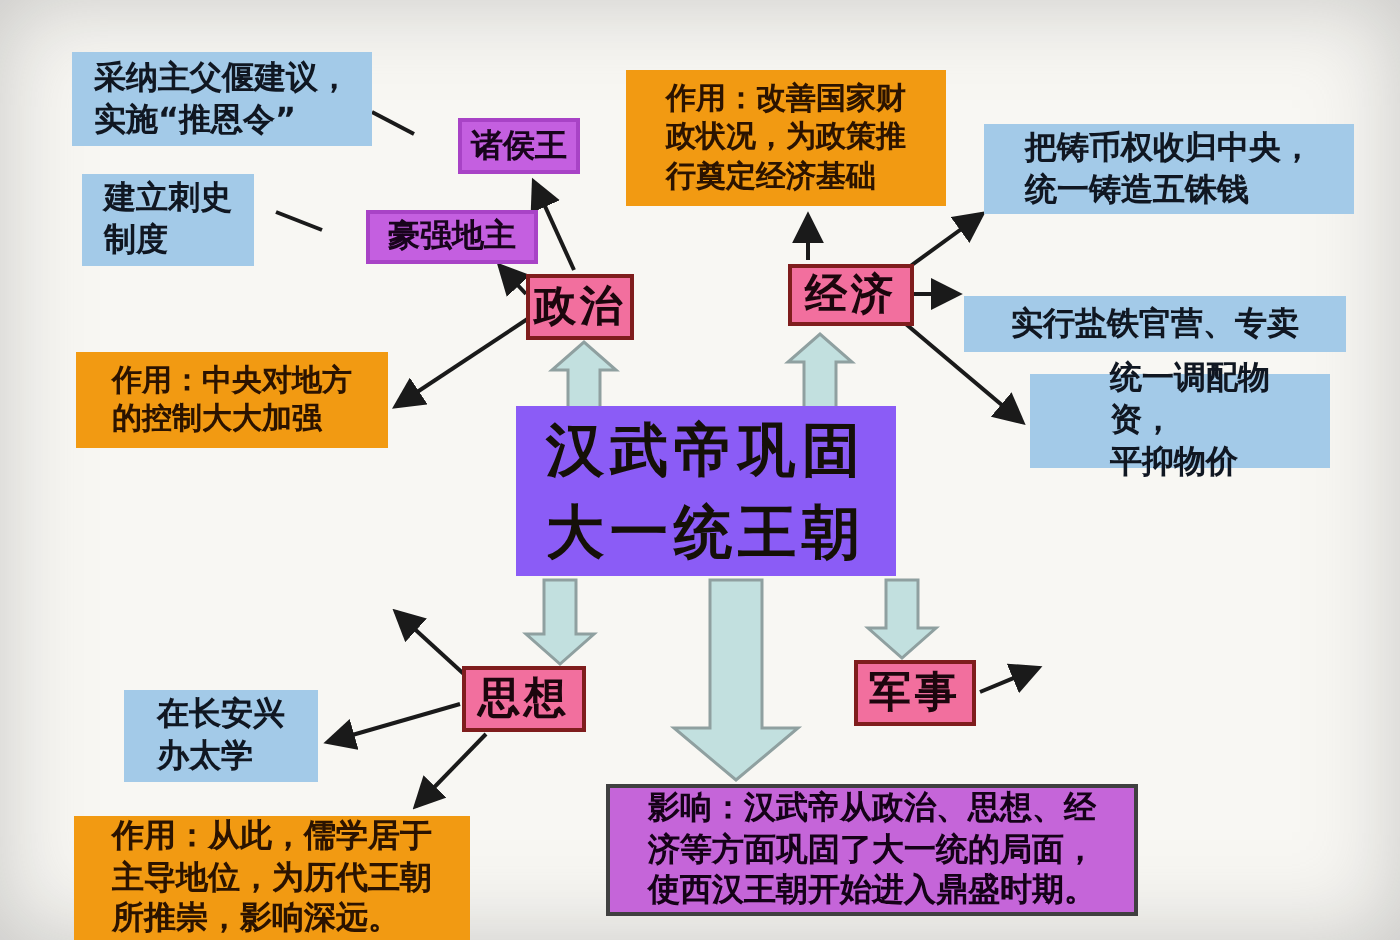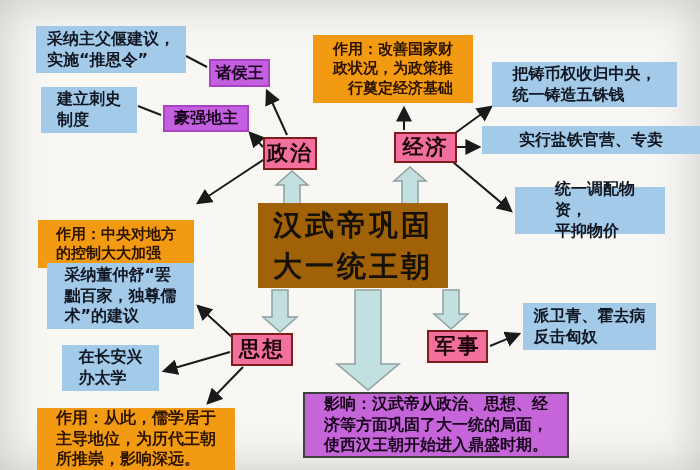--- a/index.html
+++ b/index.html
@@ -20,24 +20,24 @@
     box-sizing:border-box;
     white-space:pre-line;
     font-weight:bold;
     color:#14100a;
     display:flex;align-items:center;justify-content:center;
     text-align:left;
     z-index:2;
     line-height:1.3;
   }
   .blue{background:#a3cae8;color:#101722;}
-  .purple{background:#c45fe0;border:2px solid #a843c6;color:#18041c;}
+  .purple{background:#c45fe0;border:2px solid #a843c6;color:#18041c;margin-left:20px;}
   .pink{background:#f26f9e;border:2px solid #7f1d1d;color:#1c060d;}
   .orange{background:#f29a12;color:#2b1300;}
-  .yellow{background:#a16207;color:#151008;text-align:center;}
+  .yellow{background:#8b5cf6;color:#151008;text-align:center;}
   .orchid{background:#c565d9;border:2px solid #404040;color:#150218;}
   .fs16{font-size:16px;}
   .fs15{font-size:15px;}
   .branch{font-size:21px;letter-spacing:2px;}
   .title{font-size:29px;line-height:1.38;letter-spacing:3px;}
 </style>
 </head>
 <body>
 
 <div class="canvas">
@@ -72,62 +72,57 @@
       <line x1="243" y1="367" x2="208" y2="403" marker-end="url(#ah)"></line>
       <line x1="490" y1="346" x2="519" y2="334" marker-end="url(#ah)"></line>
     </g>
   </svg>
 
   <div class="node blue fs16" style="left:36px;top:26px;width:150px;height:47px;">采纳主父偃建议，
 实施“推恩令”</div>
 
   <div class="node purple fs16" style="left:209px;top:59px;width:61px;height:28px;">诸侯王</div>
 
-  <div class="node blue fs16" style="left:41px;top:87px;width:96px;height:46px;">建立刺史
+  <div class="node blue fs16" style="left:41px;top:87px;width:86px;height:46px;">建立刺史
 制度</div>
 
   <div class="node purple fs16" style="left:163px;top:105px;width:86px;height:27px;">豪强地主</div>
 
   <div class="node pink branch" style="left:263px;top:137px;width:54px;height:33px;">政治</div>
 
-  <div class="node orange fs15" style="left:38px;top:176px;width:156px;height:48px;margin-top:44px;">作用：中央对地方
+  <div class="node orange fs15" style="left:38px;top:176px;width:156px;height:48px;">作用：中央对地方
 的控制大大加强</div>
 
-  <div class="node orange fs15" style="left:313px;top:35px;width:160px;height:68px;text-align:right;">作用：改善国家财
+  <div class="node orange fs15" style="left:313px;top:35px;width:160px;height:68px;">作用：改善国家财
 政状况，为政策推
 行奠定经济基础</div>
 
   <div class="node pink branch" style="left:394px;top:132px;width:63px;height:31px;">经济</div>
 
   <div class="node blue fs16" style="left:492px;top:62px;width:185px;height:45px;">把铸币权收归中央，
 统一铸造五铢钱</div>
 
-  <div class="node blue fs16" style="left:482px;top:126px;width:218px;height:28px;">实行盐铁官营、专卖</div>
+  <div class="node blue fs16" style="left:482px;top:148px;width:191px;height:28px;">实行盐铁官营、专卖</div>
 
   <div class="node blue fs16" style="left:515px;top:187px;width:150px;height:47px;padding-left:40px;">统一调配物资，
 平抑物价</div>
 
   <div class="node yellow title" style="left:258px;top:203px;width:190px;height:85px;">汉武帝巩固
 大一统王朝</div>
 
-  <div class="node blue fs16" style="left:47px;top:263px;width:147px;height:66px;">采纳董仲舒“罢
-黜百家，独尊儒
-术”的建议</div>
 
   <div class="node pink branch" style="left:231px;top:333px;width:62px;height:33px;">思想</div>
 
   <div class="node blue fs16" style="left:62px;top:345px;width:97px;height:46px;">在长安兴
 办太学</div>
 
   <div class="node orange fs16" style="left:37px;top:408px;width:198px;height:62px;line-height:1.28;">作用：从此，儒学居于
 主导地位，为历代王朝
 所推崇，影响深远。</div>
 
   <div class="node pink branch" style="left:427px;top:330px;width:61px;height:33px;">军事</div>
 
-  <div class="node blue fs16" style="left:523px;top:303px;width:133px;height:47px;">派卫青、霍去病
-反击匈奴</div>
 
   <div class="node orchid fs16" style="left:303px;top:392px;width:266px;height:66px;line-height:1.3;">影响：汉武帝从政治、思想、经
 济等方面巩固了大一统的局面，
 使西汉王朝开始进入鼎盛时期。</div>
 
 </div>
 
 </body></html>

